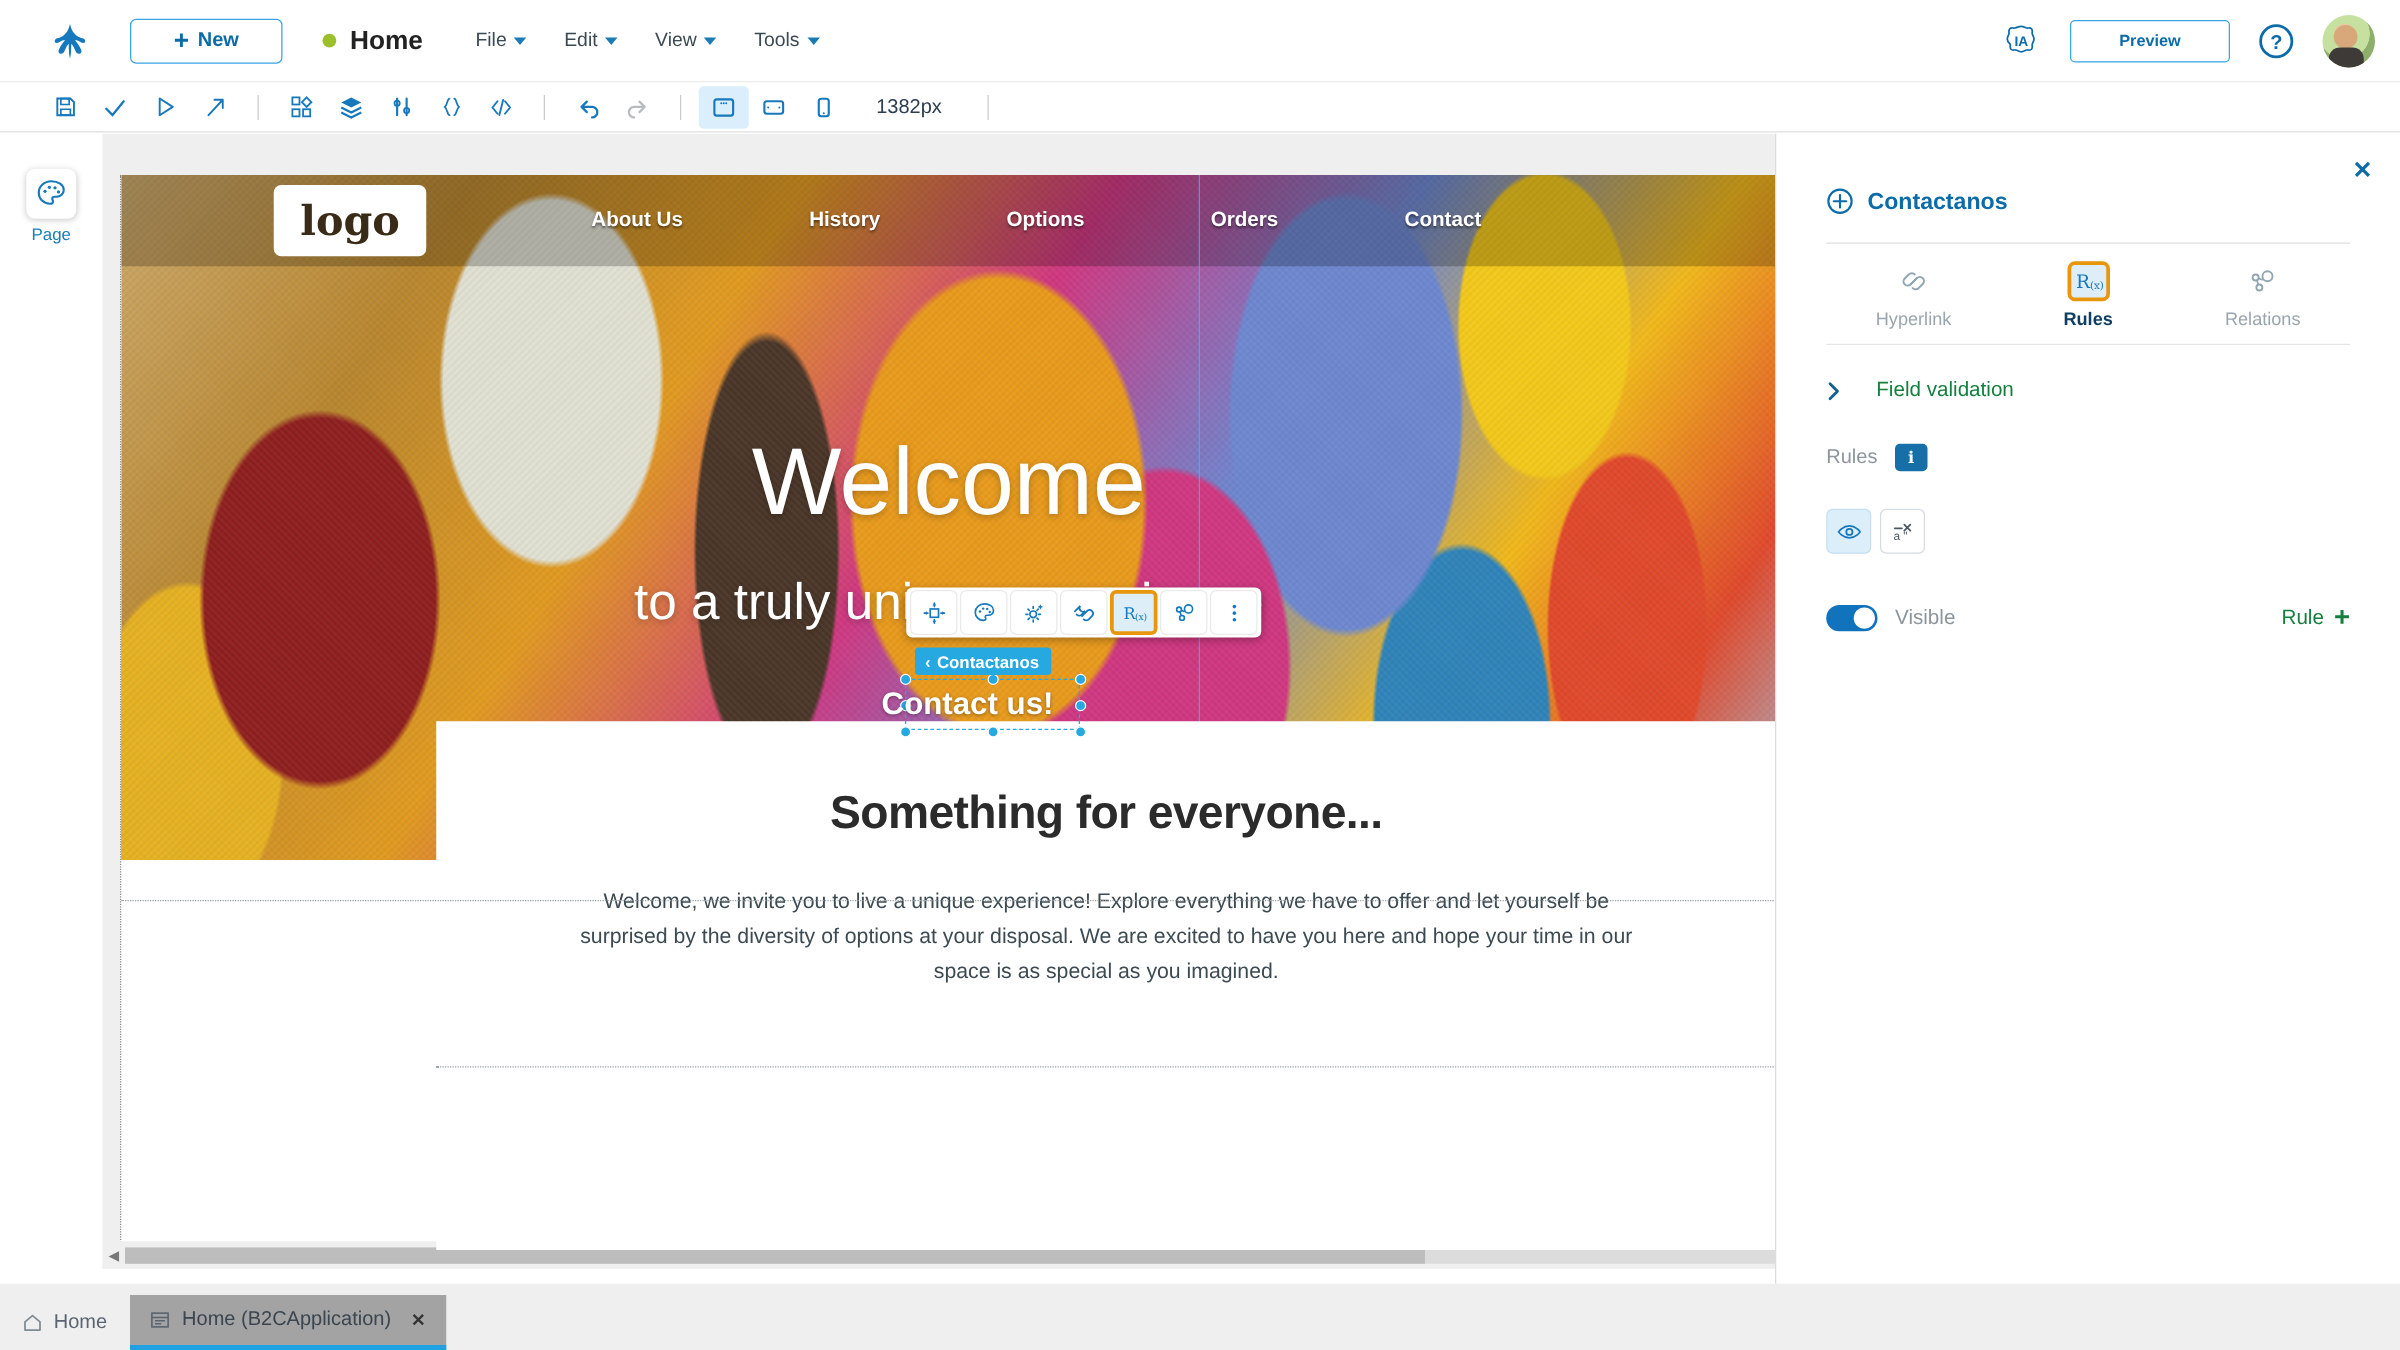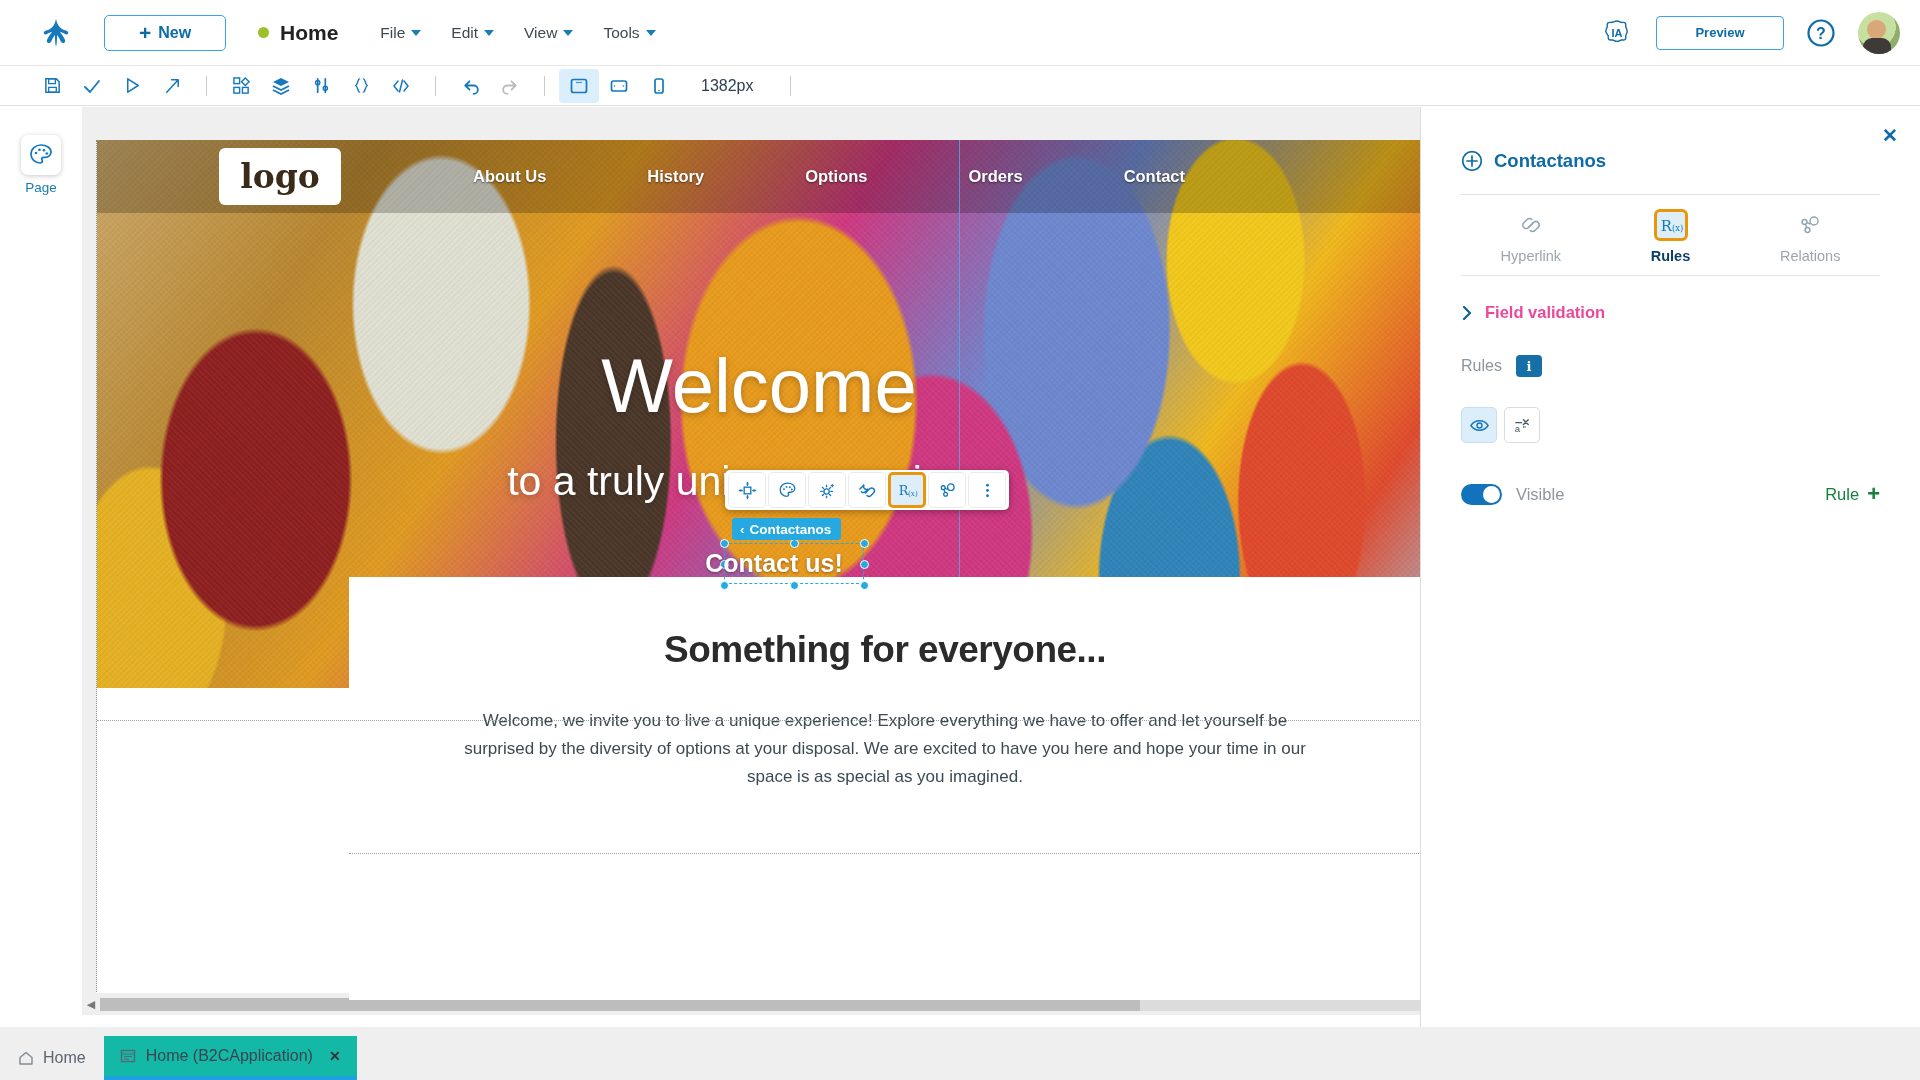--- a/index.html
+++ b/index.html
@@ -220,22 +220,22 @@
   .rp-subtabs { display: flex; margin: 0 40px; border-bottom: 1px solid #e6e6e6; }
   .rp-sub {
     flex: 1; display: flex; flex-direction: column; align-items: center; gap: 7px;
     padding: 14px 0 11px; cursor: pointer;
   }
   .rp-sub .lbl { font-size: 14.5px; color: #9aa6ad; }
   .rp-sub.active .lbl { color: #0d3f66; font-weight: bold; }
   .sub-ico-box { width: 34px; height: 32px; display:flex; align-items:center; justify-content:center; border-radius:6px;}
   .rp-sub.active .sub-ico-box { border: 3px solid #e8960c; background: #ddeef9; }
   .fv-row {
-    display: flex; align-items: center; gap: 11px; margin: 27px 0 0 40px;
-    font-size: 16.5px; font-weight: bold; color: #ec4899; cursor: pointer;
+    display: flex; align-items: center; gap: 27px; margin: 27px 0 0 40px;
+    font-size: 16.5px; font-weight: normal; color: #15803d; cursor: pointer;
   }
   .rules-row { display: flex; align-items: center; gap: 14px; margin: 33px 0 0 40px; }
   .rules-lbl { font-size: 16px; color: #8c969c; }
   .info-badge {
     width: 26px; height: 22px; background: #176fa8; border-radius: 4px;
     display: flex; align-items: center; justify-content: center;
     color: #fff; font-size: 13px; font-weight: bold; font-family: "DejaVu Serif", serif;
     cursor: pointer;
   }
   .mode-row { display: flex; gap: 7px; margin: 30px 0 0 40px; }
@@ -267,21 +267,21 @@
   .bottom {
     position: absolute; left: 0; bottom: 0; width: 1920px; height: 53px;
     background: #efefef; display: flex; align-items: flex-end;
   }
   .bt-home {
     display: flex; align-items: center; gap: 9px; padding: 0 18px 0 18px;
     height: 44px; font-size: 16px; color: #5a6570; cursor: pointer;
   }
   .bt-tab {
     display: flex; align-items: center; gap: 10px; padding: 0 16px;
-    height: 44px; background: #14b8a6; font-size: 16px; color: #3a454f;
+    height: 44px; background: #a3a3a3; font-size: 16px; color: #3a454f;
     border-bottom: 4px solid #1fa0e0; cursor: pointer;
   }
   .bt-close { font-size: 14px; color: #333; font-weight: bold; margin-left: 6px; cursor:pointer;}
   svg { display: block; }
 </style>
 </head>
 <body>
 
 <div id="app">
 

